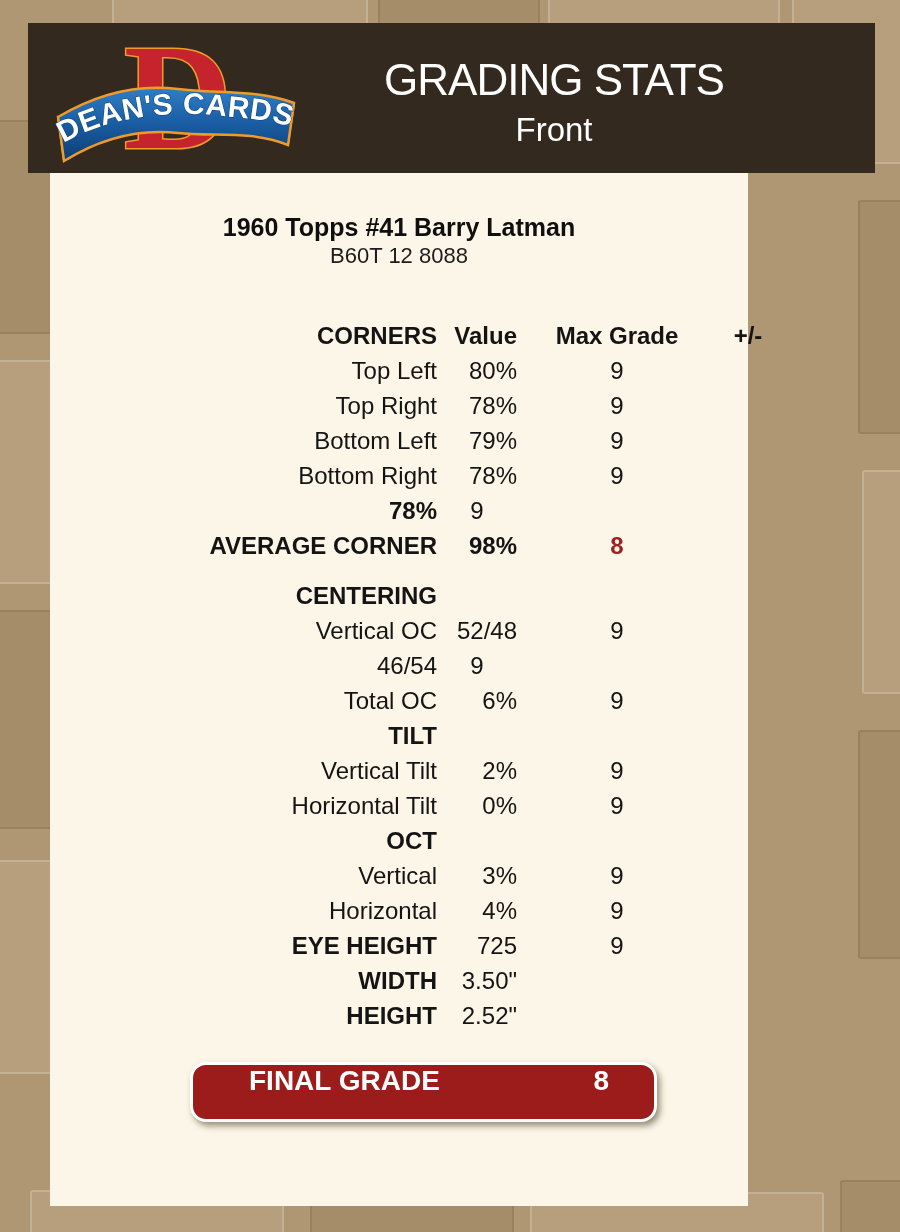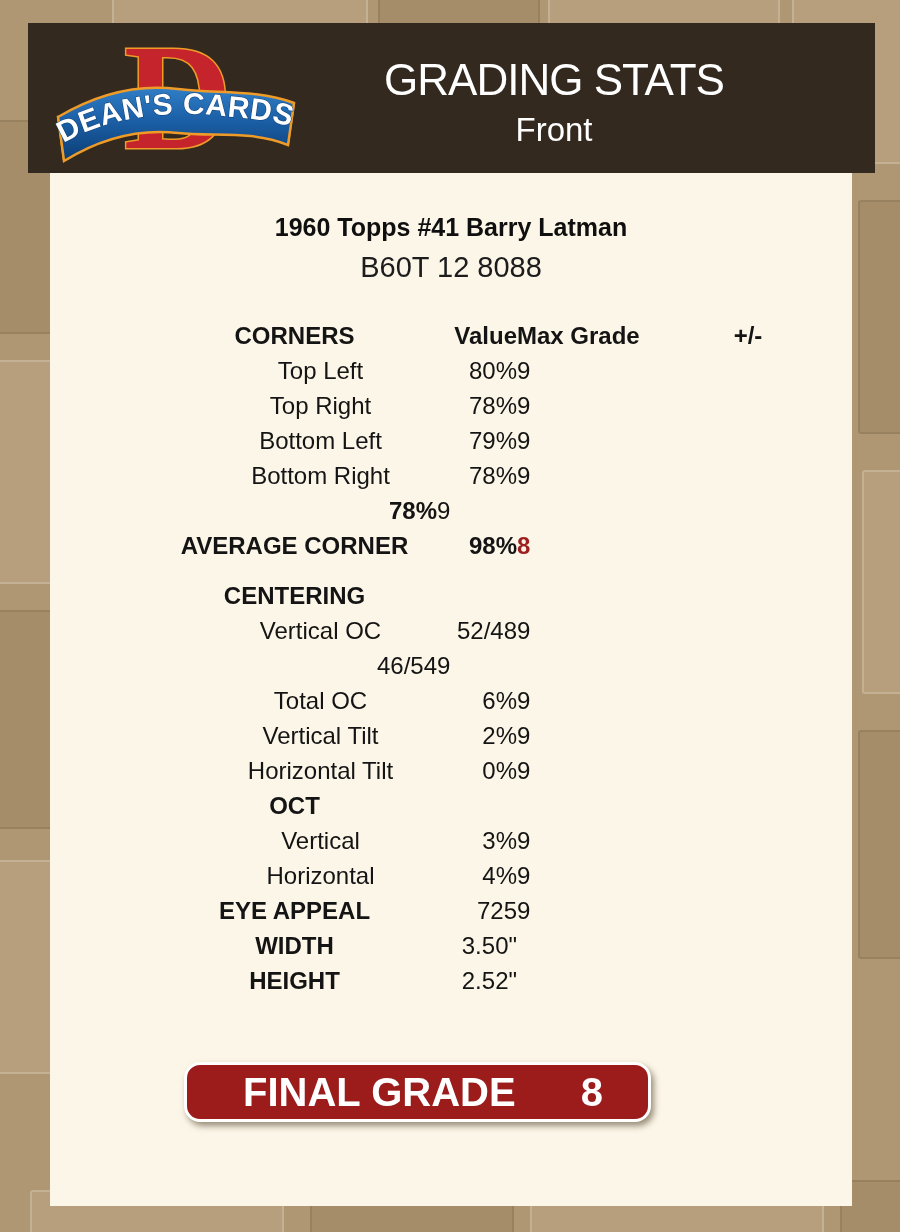--- a/index.html
+++ b/index.html
@@ -27,53 +27,53 @@
     text-align:center; color:#ffffff;
   }
   .grading-title {
     margin:0; padding-top:34px; font-size:44px; font-weight:normal;
     letter-spacing:-1px; line-height:45px;
   }
   .front-subtitle { margin-top:11px; font-size:33px; line-height:34px; }
 
   
   .panel {
-    position:absolute; left:50px; top:173px; width:802px; height:1033px;
+    position:absolute; left:50px; top:173px; width:698px; height:1033px;
     background:#fcf6e8;
   }
   .card-title {
     margin-top:40px; text-align:center; font-size:25px; font-weight:bold; color:#0f0f0f;
   }
-  .card-serial { margin-top:9px; text-align:center; font-size:29px; color:#1c1c1c; }
+  .card-serial { margin-top:1px; text-align:center; font-size:22px; color:#1c1c1c; }
 
   
   .stats-table { position:absolute; left:102px; top:145px; width:648px; }
   .srow {
     display:grid; grid-template-columns:285px 80px 200px 62px;
     height:35px; line-height:35px; font-size:24px; color:#141414;
   }
-  .srow .c-label  { text-align:center; white-space:nowrap; }
+  .srow .c-label  { text-align:right; white-space:nowrap; }
   .srow.indent .c-label { padding-left:52px; }
   .srow .c-value  { text-align:right; }
-  .srow .c-grade  { text-align:left; }
+  .srow .c-grade  { text-align:center; }
   .srow .c-pm     { text-align:center; }
   .lbl-bold { font-weight:bold; }
   .val-bold { font-weight:bold; }
   .grade-red { color:#9e1f1f; font-weight:bold; }
   .gap-before { margin-top:15px; }
   .srow.head { font-weight:bold; }
 
   
   .final-grade-btn {
-    position:absolute; left:134px; top:889px; width:467px; height:60px;
+    position:absolute; left:140px; top:889px; width:467px; height:60px;
     box-sizing:border-box; background:#9c1c1c;
     border:3px solid #ffffff; border-radius:16px;
     box-shadow:3px 4px 6px rgba(72,56,32,0.55);
-    display:flex; align-items:center; justify-content:space-between;
-    padding:0 45px 0 56px; color:#ffffff; font-size:40px; font-weight:bold;
+    display:flex; align-items:flex-start; justify-content:space-between;
+    padding:0 45px 0 56px; color:#ffffff; font-size:28px; font-weight:bold;
     cursor:pointer;
   }
 </style>
 </head>
 <body>
 
 <div class="bg-collage">
   <div class="bg-card" style="left:112px; top:-40px;  width:252px; height:192px;"></div>
   <div class="bg-card dark" style="left:378px; top:-30px;  width:158px; height:178px;"></div>
   <div class="bg-card" style="left:548px; top:-45px;  width:228px; height:205px;"></div>
@@ -178,20 +178,26 @@
     <div class="c-value">46/54</div>
     <div class="c-grade">9</div>
     <div class="c-pm"></div>
   </div>
         <div class="srow indent">
     <div class="c-label">Total OC</div>
     <div class="c-value">6%</div>
     <div class="c-grade">9</div>
     <div class="c-pm"></div>
   </div>
+        <div class="srow">
+    <div class="c-label lbl-bold">TILT</div>
+    <div class="c-value"></div>
+    <div class="c-grade"></div>
+    <div class="c-pm"></div>
+  </div>
         <div class="srow indent">
     <div class="c-label">Vertical Tilt</div>
     <div class="c-value">2%</div>
     <div class="c-grade">9</div>
     <div class="c-pm"></div>
   </div>
         <div class="srow indent">
     <div class="c-label">Horizontal Tilt</div>
     <div class="c-value">0%</div>
     <div class="c-grade">9</div>
@@ -209,21 +215,21 @@
     <div class="c-grade">9</div>
     <div class="c-pm"></div>
   </div>
         <div class="srow indent">
     <div class="c-label">Horizontal</div>
     <div class="c-value">4%</div>
     <div class="c-grade">9</div>
     <div class="c-pm"></div>
   </div>
         <div class="srow">
-    <div class="c-label lbl-bold">EYE APPEAL</div>
+    <div class="c-label lbl-bold">EYE HEIGHT</div>
     <div class="c-value">725</div>
     <div class="c-grade">9</div>
     <div class="c-pm"></div>
   </div>
         <div class="srow">
     <div class="c-label lbl-bold">WIDTH</div>
     <div class="c-value">3.50"</div>
     <div class="c-grade"></div>
     <div class="c-pm"></div>
   </div>

